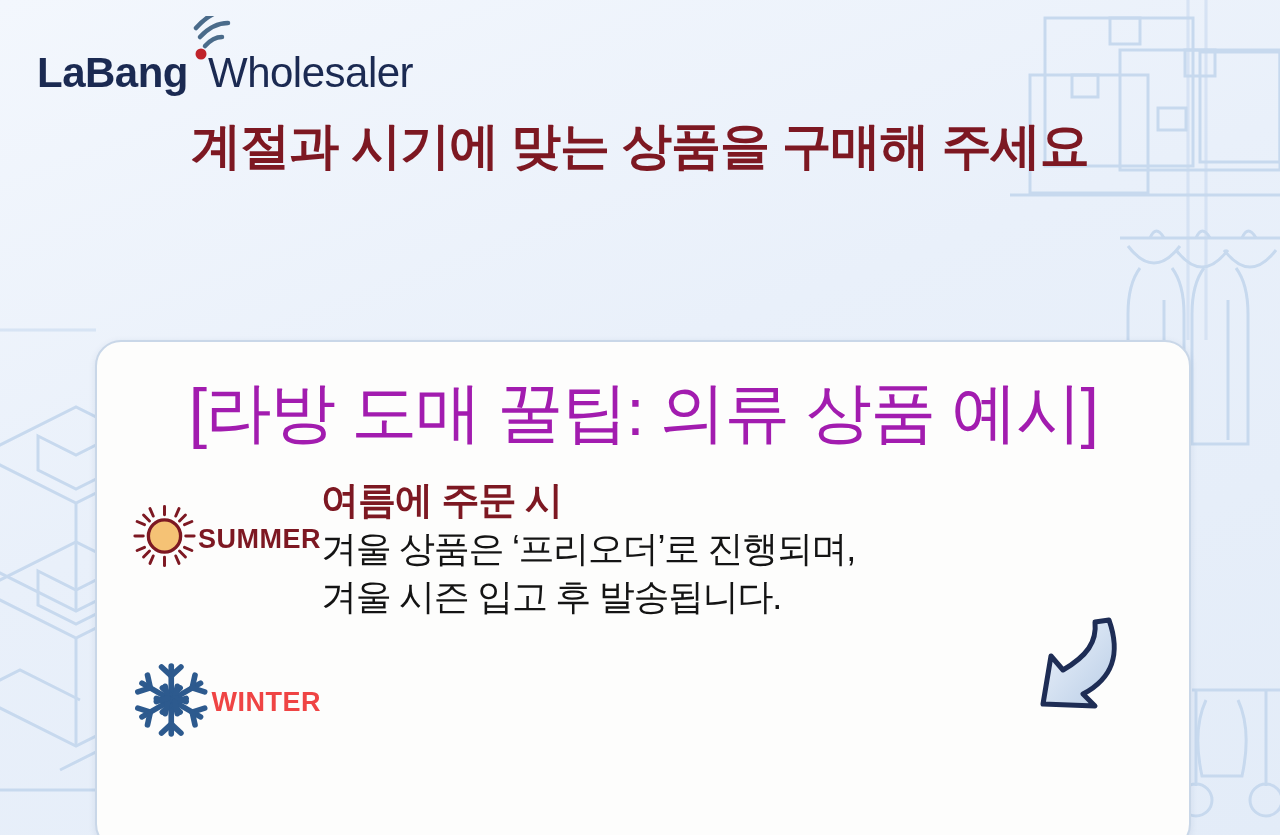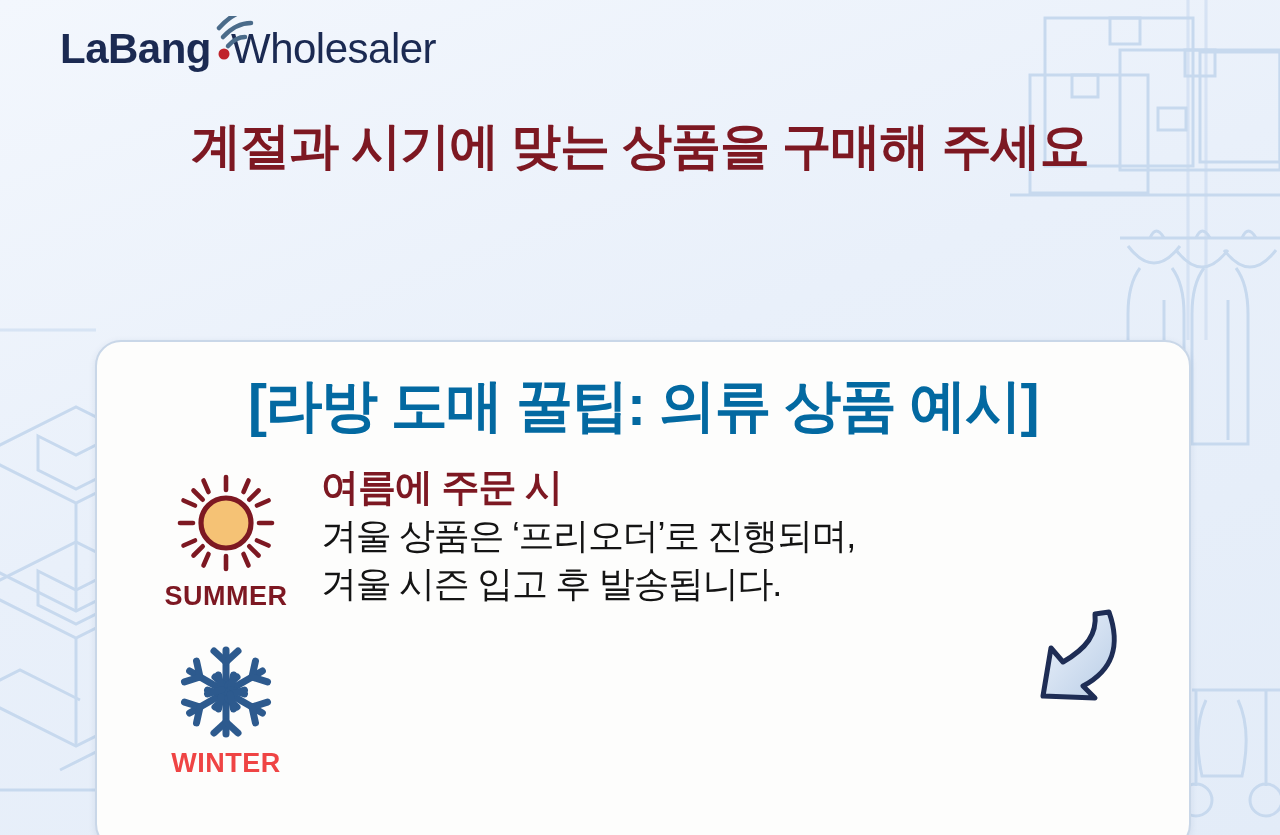--- a/index.html
+++ b/index.html
@@ -24,22 +24,22 @@
 
   #bg-wash {
     position:absolute; inset:0;
     background:
       linear-gradient(160deg,#f3f7fd 0%,#e9f0fa 45%,#e3ecf8 100%);
   }
 
   
   #logo {
     position:absolute;
-    left:60px; top:28px;
-    display:flex; 
+    left:37px; top:28px;
+    display:flex; align-items:flex-end;
     height:66px;
   }
   #logo-wifi {
     position:absolute;
     left:154px; top:-12px;
   }
   .logo-text {
     font-size:42px;
     line-height:1;
     letter-spacing:-0.5px;
@@ -79,39 +79,39 @@
     left:95px; top:340px;
     width:1096px; height:510px;
     background:#fdfdfc;
     border:2px solid #c9d7e8;
     border-radius:26px;
     box-shadow:0 2px 7px rgba(40,70,120,.10);
     padding:26px 34px 0 34px;
   }
   #card-title {
     text-align:center;
-    font-size:57px;
-    font-weight:bold;
-    color:#0369a1;
+    font-size:66px;
+    font-weight:normal;
+    color:#a21caf;
     letter-spacing:-1.5px;
     white-space:nowrap;
   }
 
   .season-row {
     display:flex;
     align-items:flex-start;
     margin-top:18px;
     position:relative;
   }
   #winter-row { margin-top:22px; }
 
   .season-badge {
     width:190px;
     flex:0 0 190px;
-    display:flex; flex-direction:column;
+    display:flex; flex-direction:row;
     align-items:center;
     padding-top:8px;
   }
   .season-badge-label {
     margin-top:6px;
     font-size:27px;
     font-weight:bold;
     letter-spacing:0.5px;
   }
   #summer-label { color:#7d1822; }

